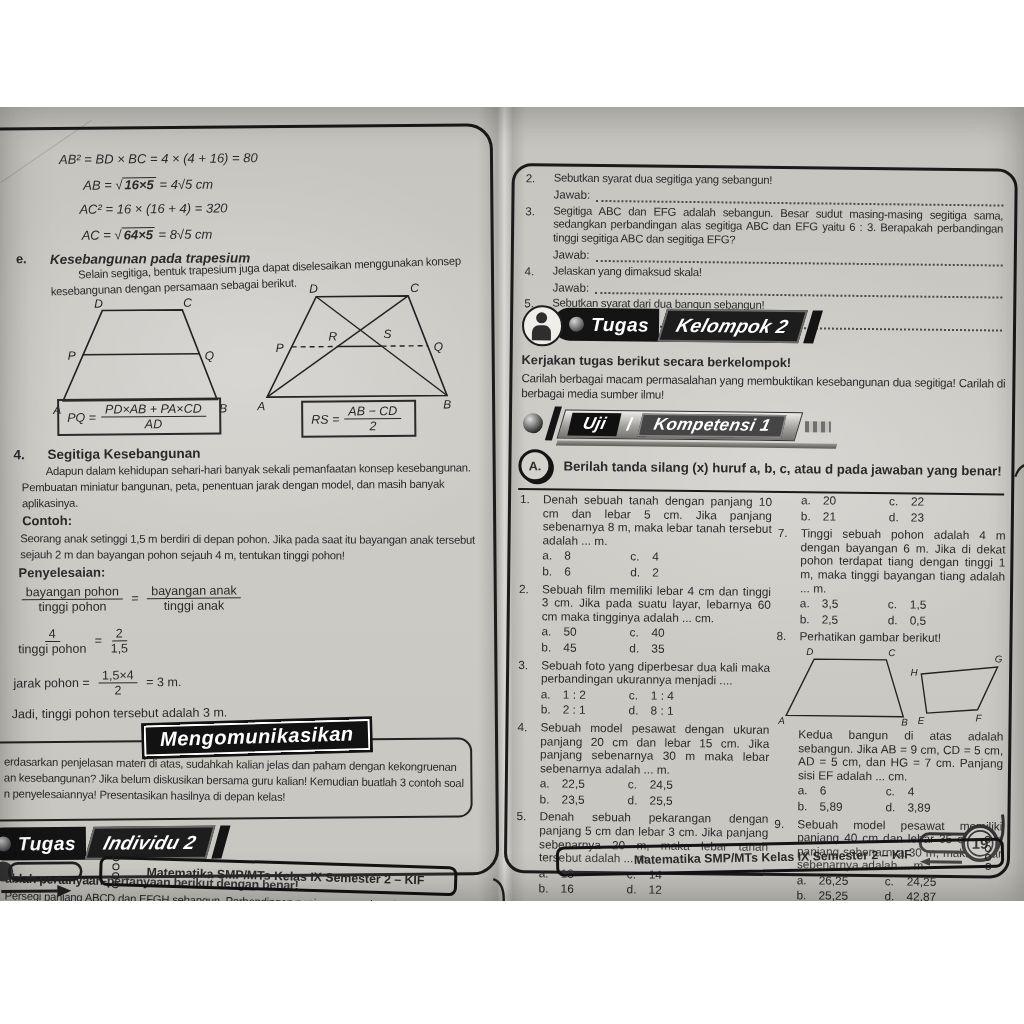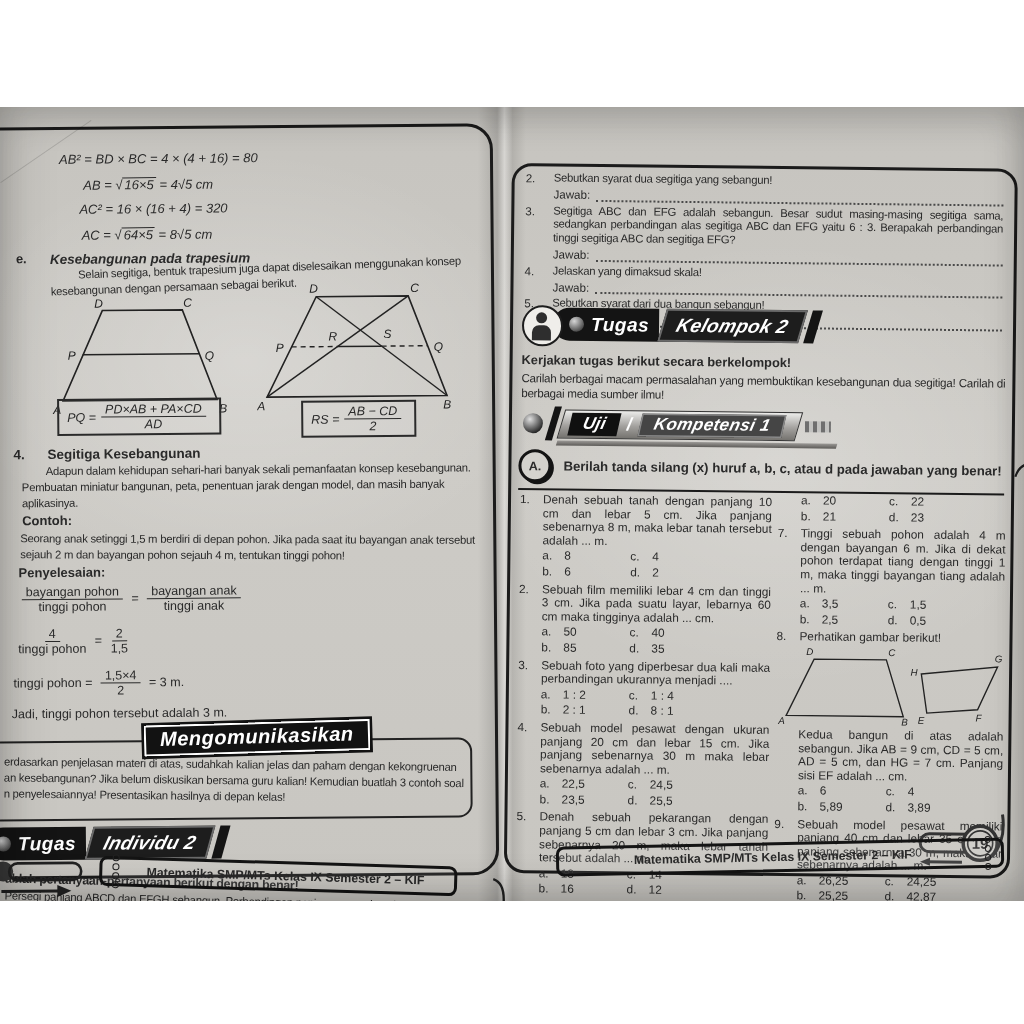--- a/index.html
+++ b/index.html
@@ -17,21 +17,21 @@
          background:linear-gradient(90deg, rgba(0,0,0,0), rgba(0,0,0,.14) 40%, rgba(255,255,255,.28) 55%, rgba(0,0,0,.10) 72%, rgba(0,0,0,0));}
   .pagewrap{position:absolute;inset:0;}
   .lp{transform:rotate(-0.5deg);}
   .rp{transform:rotate(0.65deg);}
   .frame{position:absolute;border:3px solid #1b1b1b;border-radius:26px;}
   .t{position:absolute;white-space:nowrap;font-size:12.2px;line-height:1.15;}
   .b{font-weight:bold;}
   .i{font-style:italic;}
   .cond{font-size:11.3px;letter-spacing:-0.25px;}
   .math{font-size:13px;font-style:italic;}
-  .rad{display:inline-block;border-top:1.4px solid #2a2a2a;padding:0 2px;}
+  .rad{display:inline-block;border-top:1.4px solid #2a2a2a;padding:0 2px;font-weight:bold;}
   .fr{display:inline-flex;flex-direction:column;align-items:center;vertical-align:middle;margin:0 5px;text-align:center;}
   .fr .n{border-bottom:1.4px solid #2a2a2a;padding:0 4px;}
   .fbox{position:absolute;display:flex;align-items:center;border:2px solid #2a2a2a;padding:2px 8px;
         font-size:12.5px;font-style:italic;background:rgba(255,255,255,.06);}
   .meng-banner{position:absolute;background:#121212;color:#fff;font-weight:800;font-style:italic;
         font-size:20px;padding:3px 16px 5px;transform:rotate(-1.2deg);
         box-shadow:0 0 0 2.5px #121212, inset 0 0 0 2px #ffffff;letter-spacing:.5px;}
   .parabox{position:absolute;border:2.5px solid #222;border-radius:14px;}
   .tb{position:absolute;display:flex;align-items:stretch;height:33px;}
   .tb-main{display:flex;align-items:center;gap:7px;background:#141414;border-radius:17px 0 0 17px;
@@ -171,21 +171,21 @@
             <span class="n">4</span>
             <span>tinggi pohon</span>
           </span>
       <span>=</span>
       <span class="fr">
             <span class="n">2</span>
             <span>1,5</span>
           </span>
     </div>
     <div class="t" style="left:12px;top:558px;font-size:12.5px;">
-      <span>tinggi pohon =</span>
+      <span>jarak pohon =</span>
       <span class="fr">
             <span class="n">1,5×4</span>
             <span>2</span>
           </span>
       <span>= 3 m.</span>
     </div>
     <div class="t" style="left:10px;top:596px;font-size:12.5px;">Jadi, tinggi pohon tersebut adalah 3 m.</div>
 
     <div class="parabox" style="left:-30px;top:630px;width:496px;height:76px;"></div>
     <div class="meng-banner" style="left:142px;top:613px;">Mengomunikasikan</div>
@@ -303,21 +303,21 @@
         <div class="qrow">
               <span class="qno">2.</span>
               <span class="qtext">Sebuah film memiliki lebar 4 cm dan tinggi 3 cm. Jika pada suatu layar, lebarnya 60 cm maka tingginya adalah ... cm.</span>
             </div>
         <div class="opts">
           <span>a.</span>
               <span>50</span>
           <span>c.</span>
               <span>40</span>
           <span>b.</span>
-              <span>85</span>
+              <span>45</span>
           <span>d.</span>
               <span>35</span>
         </div>
       </div>
       <div class="q">
         <div class="qrow">
               <span class="qno">3.</span>
               <span class="qtext">Sebuah foto yang diperbesar dua kali maka perbandingan ukurannya menjadi ....</span>
             </div>
         <div class="opts">

